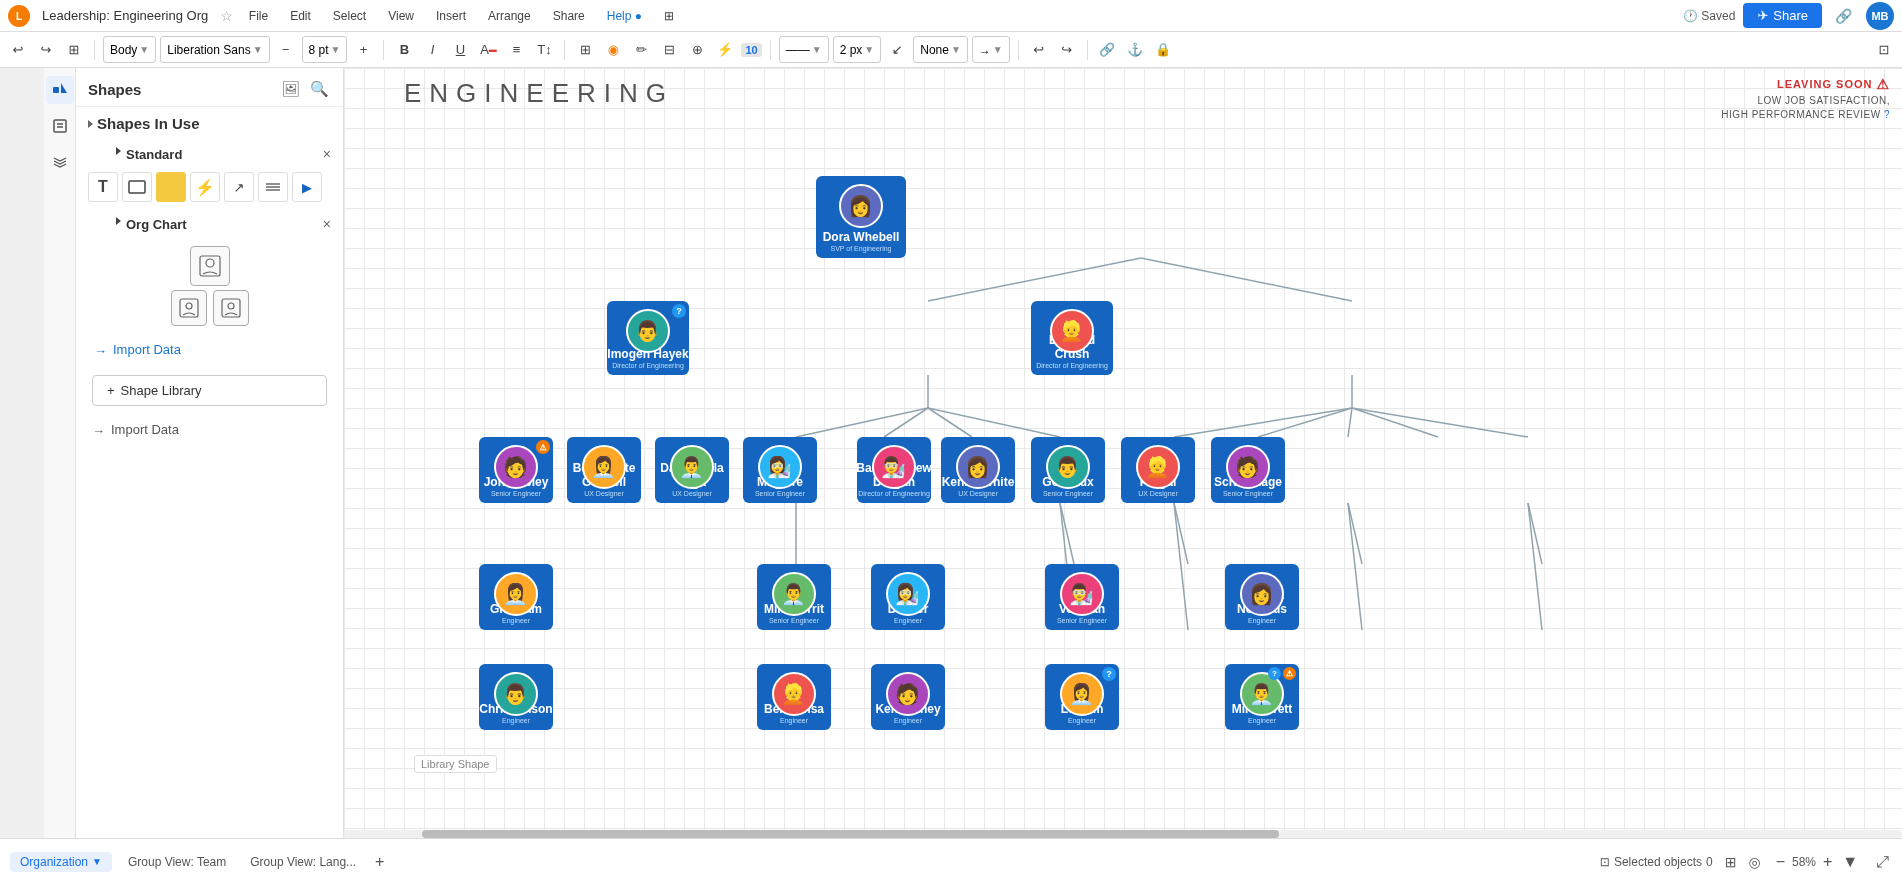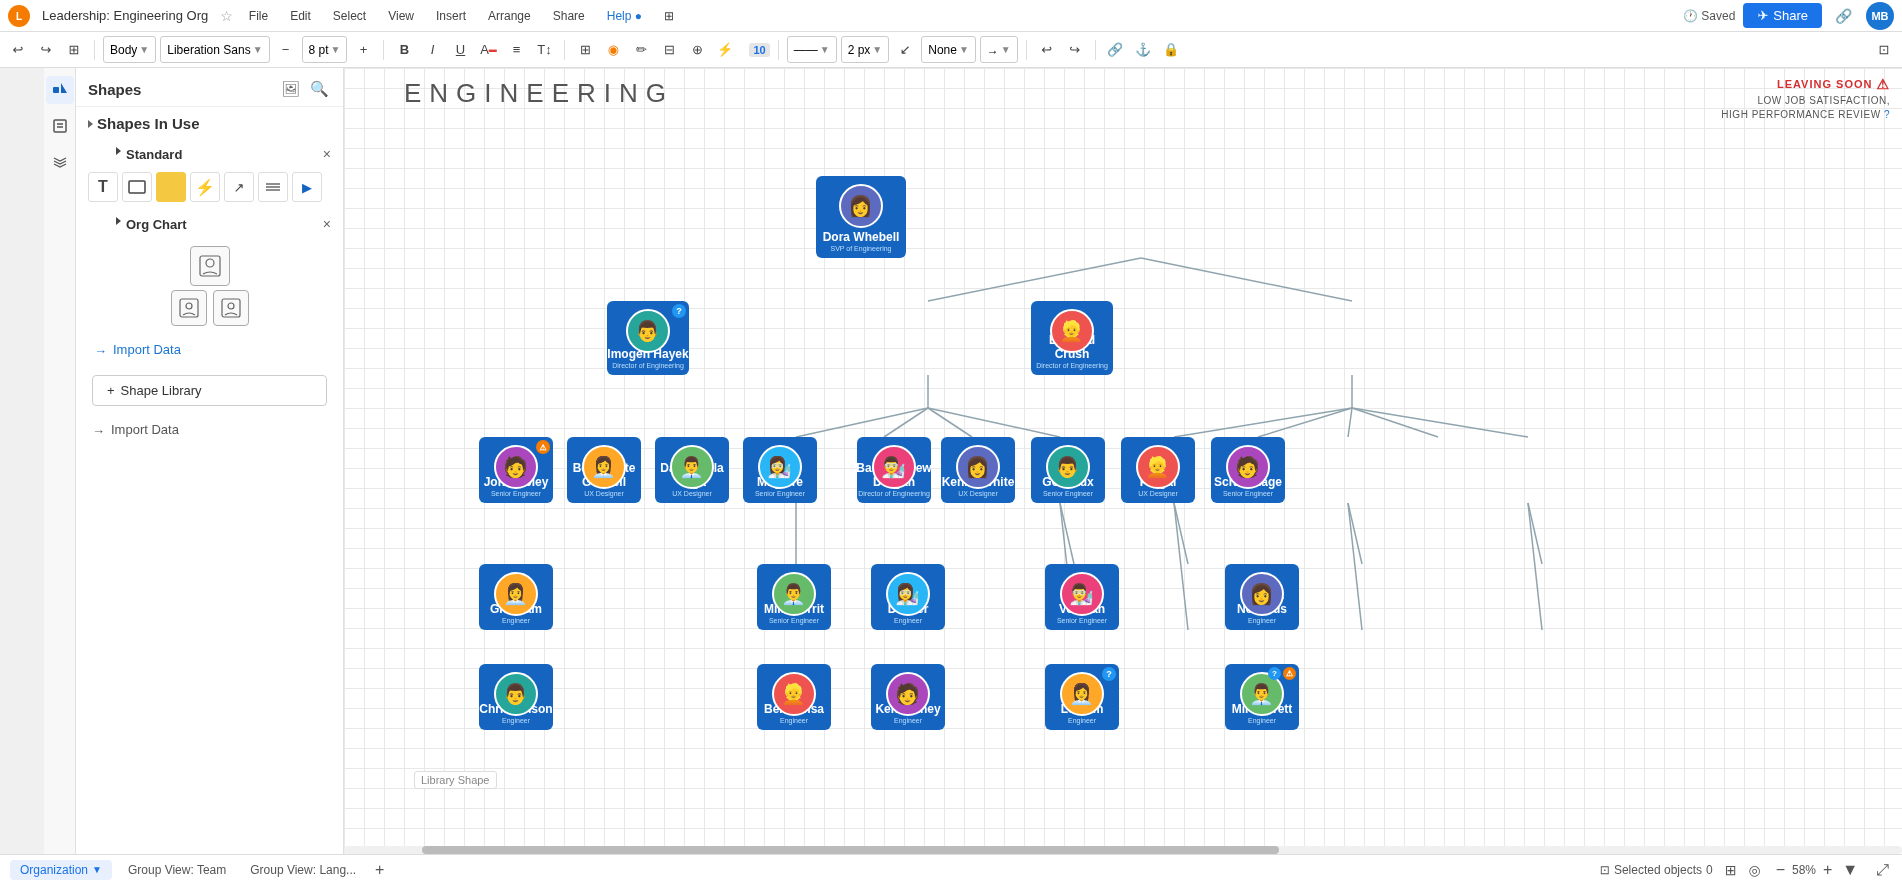--- a/index.html
+++ b/index.html
@@ -20,21 +20,21 @@
     .avatar { width: 28px; height: 28px; border-radius: 50%; background: #1976d2; color: white; font-size: 11px; font-weight: bold; display: flex; align-items: center; justify-content: center; cursor: pointer; }
 
     
     .toolbar { display: flex; align-items: center; background: #fff; border-bottom: 1px solid #ddd; padding: 2px 6px; height: 36px; gap: 4px; }
     .toolbar .sep { width: 1px; height: 20px; background: #ddd; margin: 0 4px; }
     .toolbar-btn { min-width: 24px; height: 24px; border: none; background: none; cursor: pointer; display: flex; align-items: center; justify-content: center; font-size: 13px; color: #444; border-radius: 3px; padding: 0 3px; }
     .toolbar-btn.bold { font-weight: bold; }
     .toolbar-btn.italic { font-style: italic; }
     .dropdown-btn { display: flex; align-items: center; gap: 2px; border: 1px solid #ccc; border-radius: 3px; padding: 2px 6px; height: 27px; cursor: pointer; font-size: 12px; background: white; }
     .dropdown-btn .arrow { font-size: 10px; color: #888; }
-    .num-badge { background: #e5e5e5; color: #1a73e8; border-radius: 3px; padding: 1px 4px; font-size: 11px; font-weight: bold; margin-left: 8px; }
+    .num-badge { background: #e5e5e5; color: #1a73e8; border-radius: 3px; padding: 1px 4px; font-size: 11px; font-weight: bold; }
 
     
     .main-layout { display: flex; flex: 1; overflow: hidden; padding-left: 44px; }
 
     
     .sidebar { width: 268px; background: #fff; border-right: 1px solid #e0e0e0; display: flex; flex-direction: column; overflow-y: auto; }
     .sidebar-header { display: flex; align-items: center; justify-content: space-between; padding: 10px 12px 6px; border-bottom: 1px solid #eee; }
     .sidebar-header h2 { font-size: 15px; font-weight: 600; color: #333; }
     .sidebar-header-icons { display: flex; gap: 6px; }
     .sidebar-icon-btn { background: none; border: none; cursor: pointer; color: #666; font-size: 15px; padding: 2px; }
@@ -85,21 +85,21 @@
     .badge-question { position: absolute; top: 3px; right: 3px; width: 14px; height: 14px; background: #2196f3; border-radius: 50%; display: flex; align-items: center; justify-content: center; font-size: 9px; color: white; font-weight: bold; }
     .badge-q-warn { position: absolute; top: 3px; right: 3px; display: flex; gap: 2px; }
     .badge-q-warn .bq { width: 13px; height: 13px; background: #2196f3; border-radius: 50%; display: flex; align-items: center; justify-content: center; font-size: 8px; color: white; font-weight: bold; }
     .badge-q-warn .bw { width: 13px; height: 13px; background: #f57c00; border-radius: 50%; display: flex; align-items: center; justify-content: center; font-size: 8px; color: white; font-weight: bold; }
 
     
     .connector-svg { position: absolute; top: 0; left: 0; width: 100%; height: 100%; pointer-events: none; }
     .connector-svg line, .connector-svg path { stroke: #90a4ae; stroke-width: 1.5; fill: none; }
 
     
-    .status-bar { display: flex; align-items: center; background: #fff; border-top: 1px solid #ddd; height: 30px; padding: 0 10px; gap: 8px; font-size: 12px; color: #555; }
+    .status-bar { display: flex; align-items: center; background: #fff; border-top: 1px solid #ddd; height: 46px; padding: 0 10px; gap: 8px; font-size: 12px; color: #555; }
     .status-tab { display: flex; align-items: center; gap: 4px; background: #e8f0fe; border-radius: 4px; padding: 3px 10px; cursor: pointer; color: #1a73e8; font-size: 12px; }
     .status-tab .arrow { font-size: 10px; }
     .group-view { padding: 3px 8px; cursor: pointer; color: #555; font-size: 12px; }
     .status-right { margin-left: auto; display: flex; align-items: center; gap: 12px; }
     .selected-info { display: flex; align-items: center; gap: 4px; color: #555; font-size: 12px; }
     .zoom-controls { display: flex; align-items: center; gap: 4px; }
     .zoom-btn { background: none; border: none; cursor: pointer; font-size: 16px; color: #555; padding: 0 3px; }
     .zoom-pct { font-size: 12px; color: #555; }
     .layer-btn { background: none; border: none; cursor: pointer; font-size: 14px; color: #555; }
     .add-tab-btn { background: none; border: none; cursor: pointer; font-size: 16px; color: #555; padding: 0 3px; }

